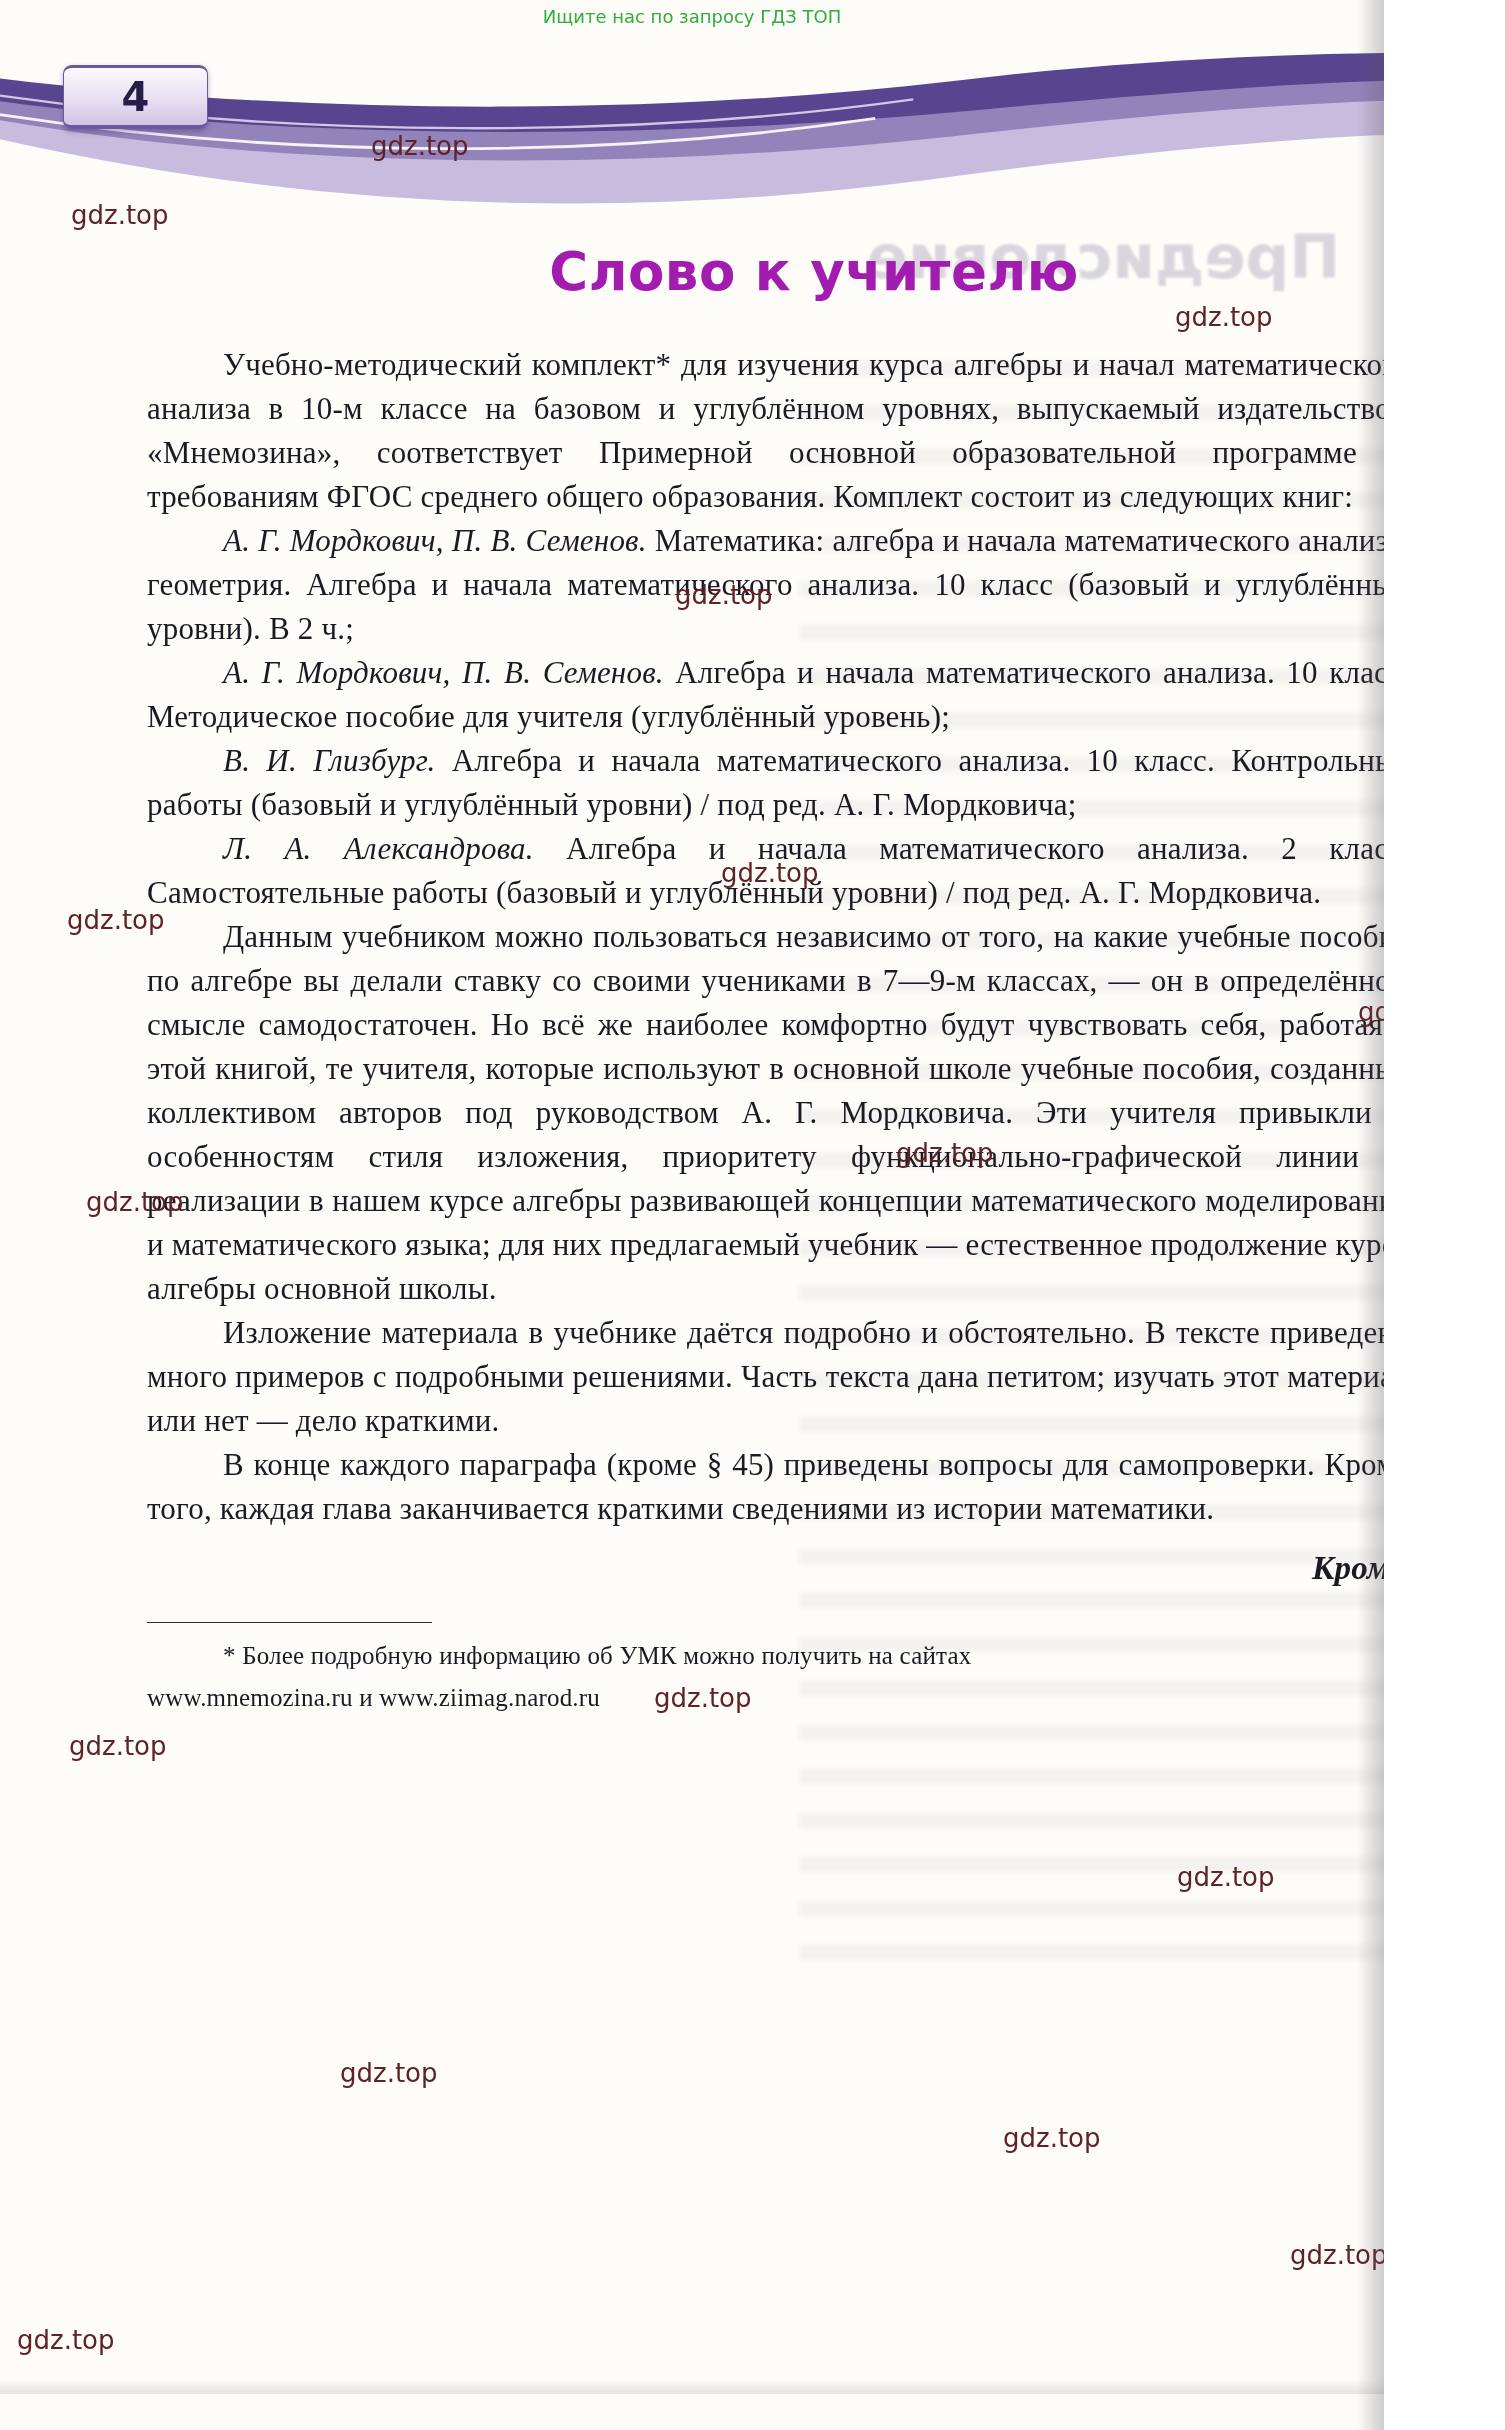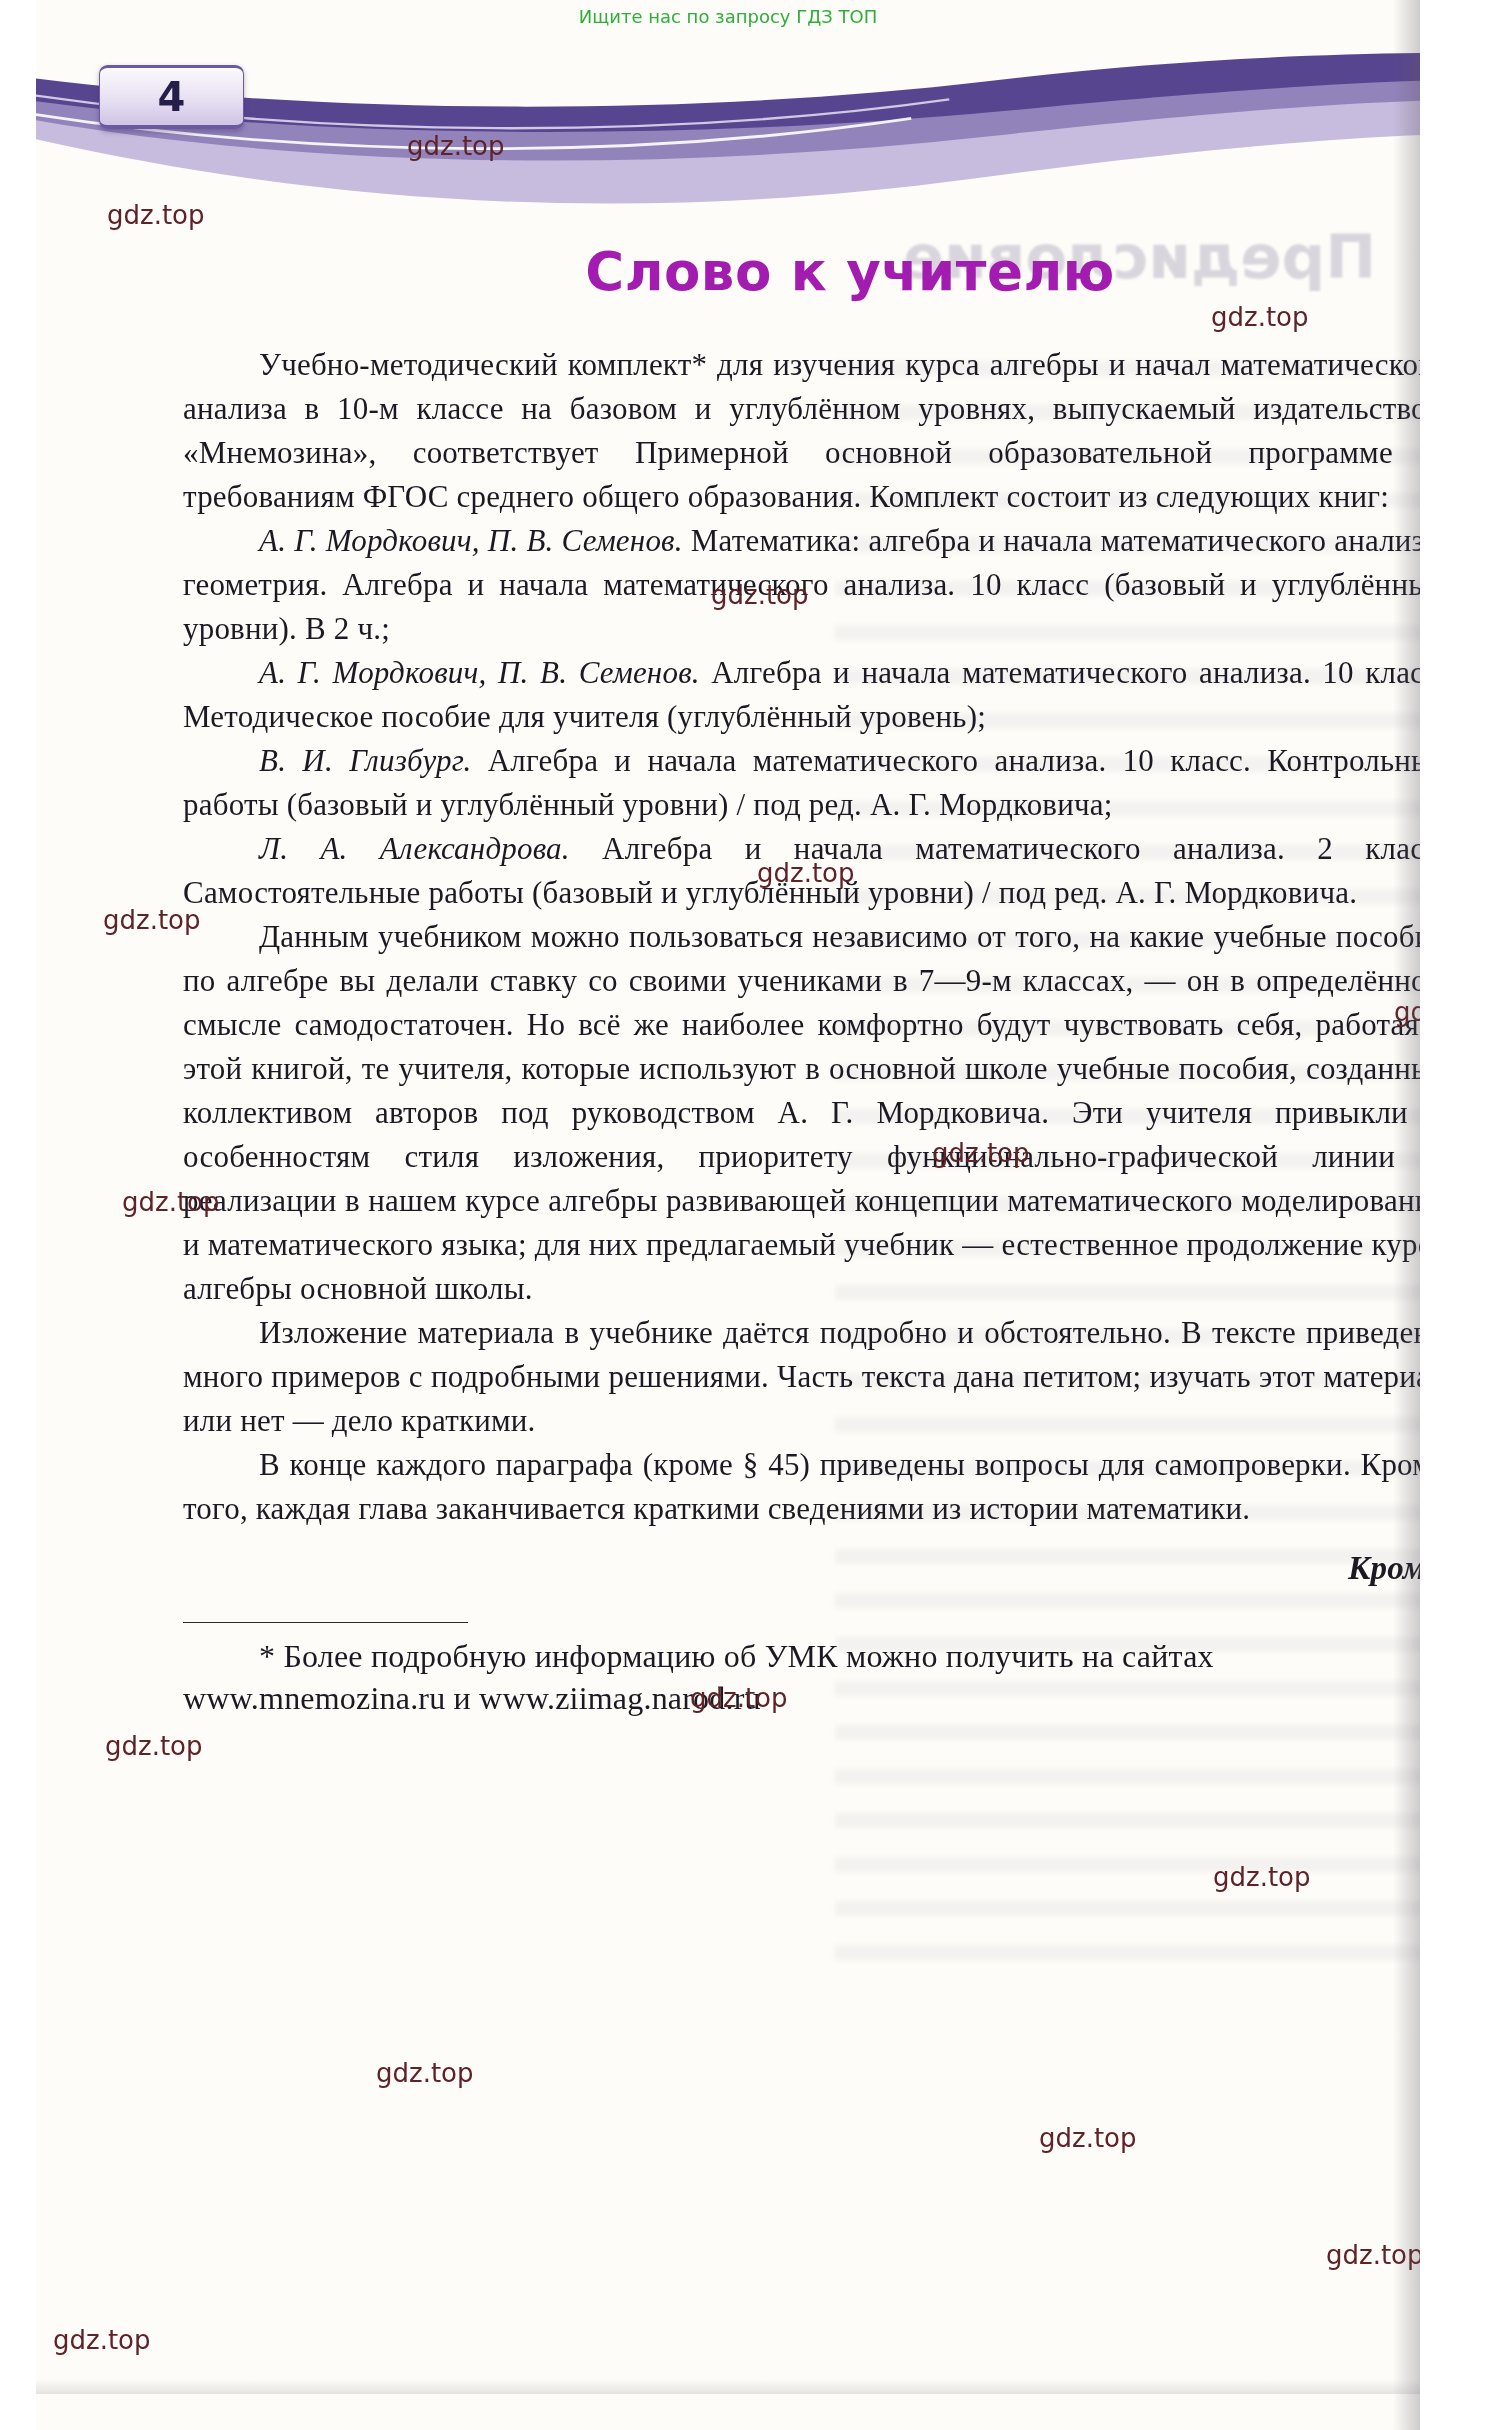--- a/index.html
+++ b/index.html
@@ -5,21 +5,20 @@
   html, body { margin: 0; padding: 0; background: #ffffff; }
 
   .canvas {
     position: relative;
     width: 1384px;
     height: 2430px;
     overflow: hidden;
     background: #fdfcf8;
     font-family: "Liberation Serif", serif;
     color: #1b1a22;
-    margin-left: 36px;
   }
 
   
   .edge-right {
     position: absolute; top: 0; right: 0; width: 27px; height: 100%;
     background: linear-gradient(to right, rgba(110,105,115,0), rgba(95,90,100,0.30));
     pointer-events: none; z-index: 40;
   }
   .edge-bottom {
     position: absolute; left: 0; bottom: 36px; width: 100%; height: 15px;
@@ -113,21 +112,21 @@
     padding-right: 5.7px;
   }
 
   .footnote-rule {
     width: 285px;
     border-top: 1.9px solid #2a2a2a;
     margin-top: 32px;
   }
   .footnote {
     margin-top: 11.4px !important;
-    font-size: 32px;
+    font-size: 25px;
     line-height: 42px;
     text-align: left;
   }
   .footnote .fn1 { padding-left: 76px; }
 
   .wm {
     position: absolute;
     font: 400 26px "DejaVu Sans", sans-serif;
     color: #5e2227;
     z-index: 25;

